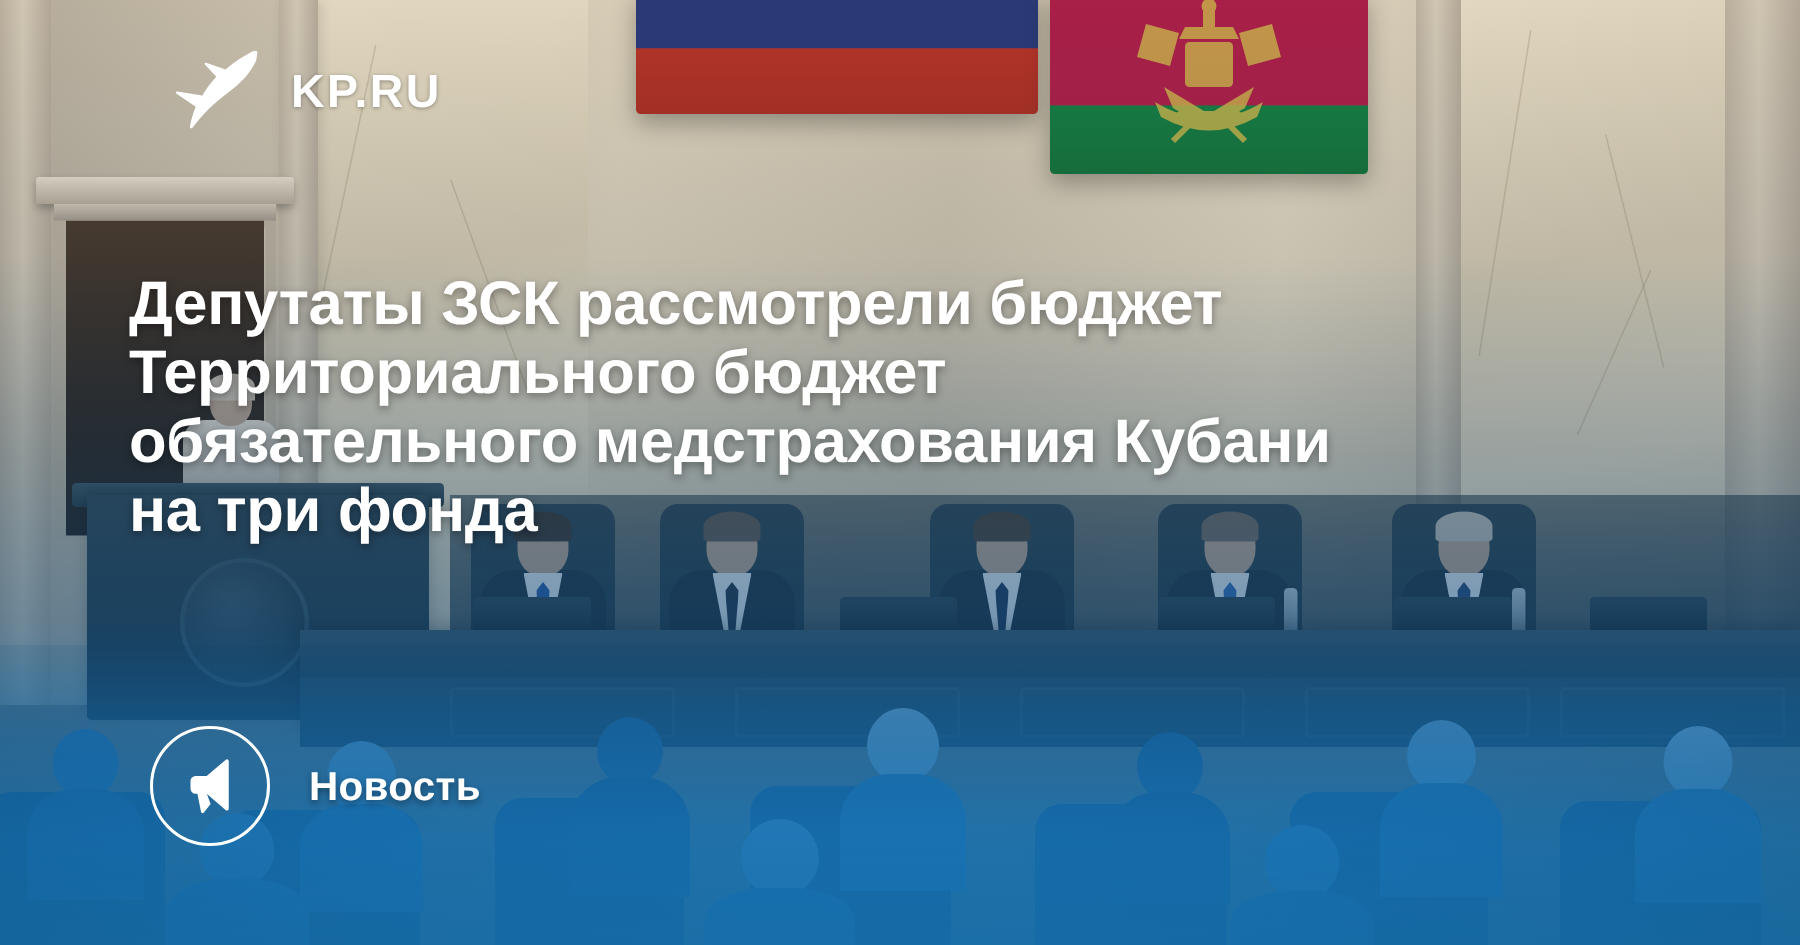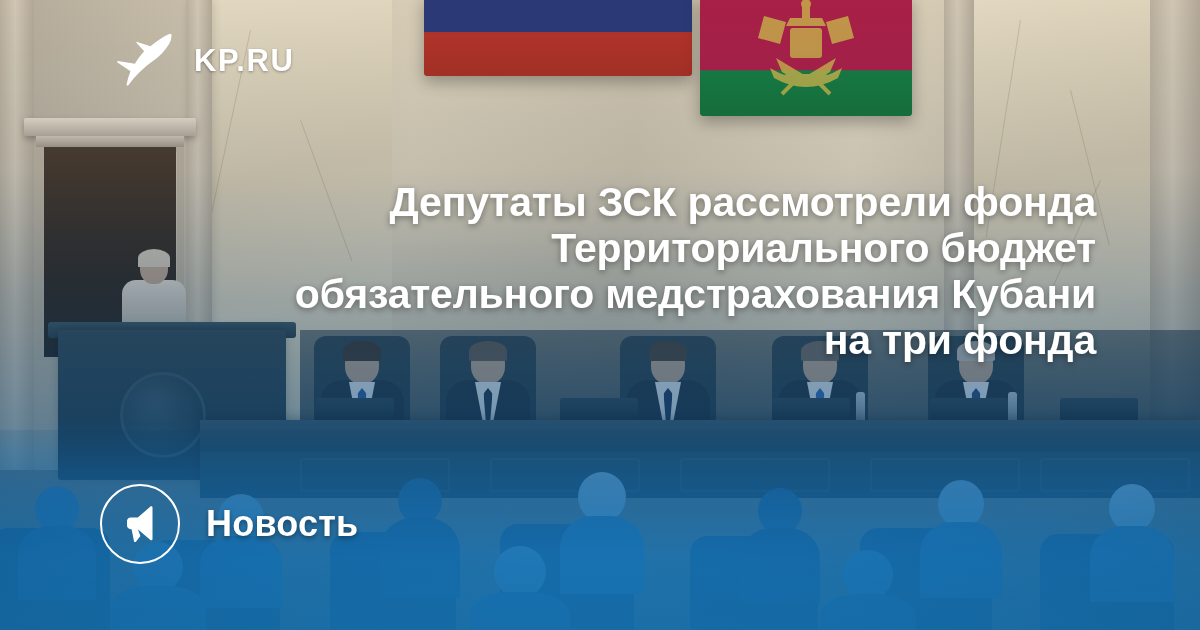--- a/index.html
+++ b/index.html
@@ -118,36 +118,36 @@
       rgba(20,100,160,.72) 480px,
       rgba(22,115,180,.86) 560px,
       rgba(24,120,185,.92) 630px);}
   .grade2{position:absolute;left:0;top:430px;width:100%;height:200px;
     background:linear-gradient(180deg,rgba(21,106,168,.25),rgba(23,122,188,.80));
     mix-blend-mode:multiply;opacity:.55;}
   .vign{position:absolute;inset:0;
     background:radial-gradient(125% 95% at 50% 35%,rgba(0,0,0,0) 55%,rgba(0,0,0,.22) 100%);}
 
   
-  .fg{position:absolute;inset:0;text-align:right;}
+  .fg{position:absolute;inset:0;}
   .logo{position:absolute;left:110px;top:30px;display:flex;align-items:center;gap:22px;}
   .bird{width:62px;height:60px;display:block;}
   .logo-text{color:#fff;font-size:31px;font-weight:600;letter-spacing:1.6px;line-height:1;
     text-shadow:0 1px 3px rgba(0,0,0,.35);}
 
   .headline{position:absolute;left:86px;top:180px;width:1010px;
     color:#fff;font-size:41px;font-weight:700;line-height:1.12;
     letter-spacing:-.2px;text-shadow:0 2px 6px rgba(0,0,0,.38);}
   .headline span{display:block;white-space:nowrap;}
 
   .badge{position:absolute;left:100px;top:484px;display:flex;align-items:center;gap:26px;}
   .badge-circle{width:80px;height:80px;border-radius:50%;border:2px solid #fff;
     display:flex;align-items:center;justify-content:center;flex:0 0 auto;}
   .mega{width:42px;height:42px;display:block;}
-  .badge-label{color:#fff;font-size:36px;font-weight:600;letter-spacing:.2px;
+  .badge-label{color:#fff;font-size:27px;font-weight:600;letter-spacing:.2px;
     text-shadow:0 2px 5px rgba(0,0,0,.40);}
 </style>
 </head>
 <body>
 
 <div class="card">
 
   <div class="photo">
 
     <div class="wall"></div>
@@ -318,21 +318,21 @@
   <div class="fg">
 
     <div class="logo">
       <svg class="bird" viewBox="0 0 62 60">
         <path fill="#ffffff" d="M58.6 4.2 C52 7.5 45.8 11.6 40.4 16.3 L27.3 11.9 C26.6 11.7 26.1 12.5 26.6 13.0 L34.2 21.2 C30.6 25.1 27.5 29.3 24.9 33.7 L8.1 31.0 C7.3 30.9 6.9 31.9 7.5 32.4 L20.5 41.2 C18.7 45.5 17.4 49.9 16.6 54.4 C16.4 55.4 17.7 56.0 18.3 55.2 C24.9 46.3 33.3 38.0 43.2 30.8 C50.3 25.6 56.9 19.0 60.8 10.4 L61.6 5.0 C61.8 3.9 59.6 3.7 58.6 4.2 Z"></path>
       </svg>
       <div class="logo-text">KP.RU</div>
     </div>
 
     <div class="headline">
-      <span>Депутаты ЗСК рассмотрели фонда</span>
+      <span>Депутаты ЗСК рассмотрели бюджет</span>
       <span>Территориального бюджет</span>
       <span>обязательного медстрахования Кубани</span>
       <span>на три фонда</span>
     </div>
 
     <div class="badge">
       <div class="badge-circle">
         <svg class="mega" viewBox="0 0 42 42">
           <path fill="#ffffff" d="M33.5 4.5 C33.5 3.4 32.2 2.8 31.4 3.6 L18.8 14.4 L11.6 14.4 C9.6 14.4 8.0 16.0 8.0 18.0 L8.0 22.6 C8.0 24.6 9.6 26.2 11.6 26.2 L12.6 26.2 L15.0 38.2 C15.2 39.1 16.3 39.4 16.9 38.7 L21.4 33.0 L18.9 26.2 L18.8 26.2 L31.4 37.0 C32.2 37.8 33.5 37.2 33.5 36.1 Z"></path>
         </svg>

